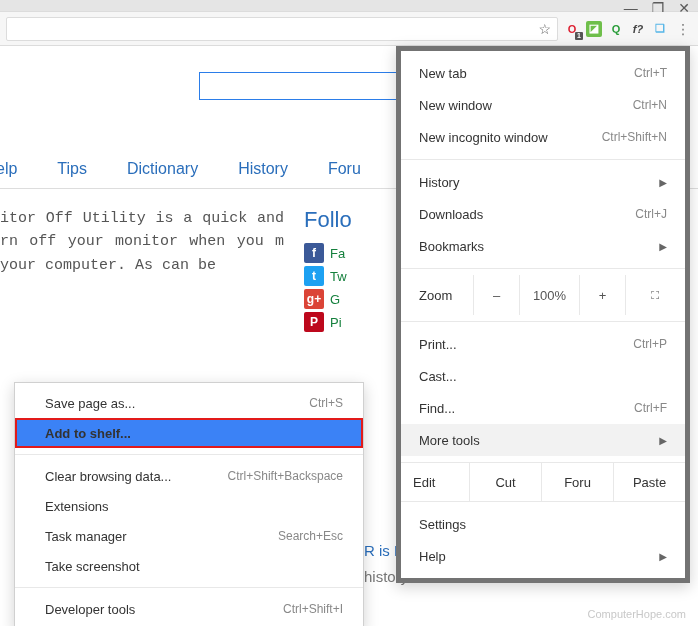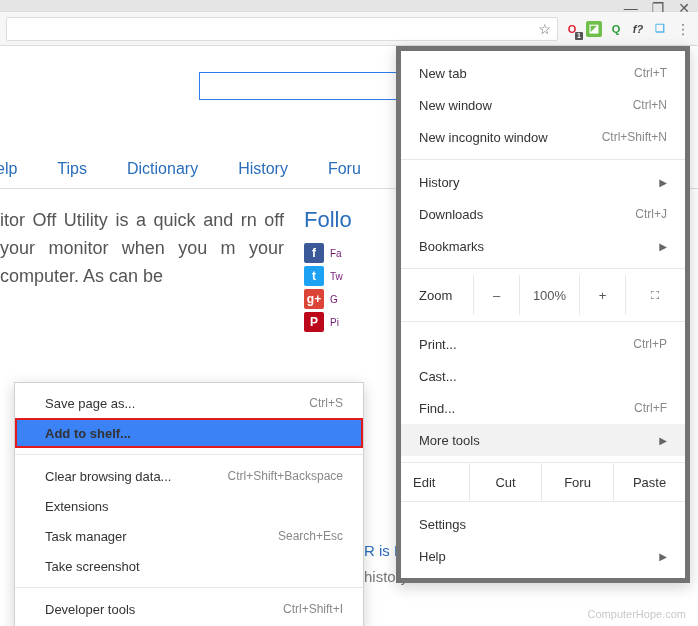--- a/index.html
+++ b/index.html
@@ -16,26 +16,26 @@
   .ext { width: 16px; height: 16px; display: flex; align-items: center; justify-content: center; font-size: 11px; font-weight: bold; border-radius: 2px; position: relative; }
   .ext-badge { position: absolute; bottom: -3px; right: -3px; background: #555; color: #fff; font-size: 7px; width: 8px; height: 8px; border-radius: 1px; display: flex; align-items: center; justify-content: center; }
   .dotmenu { width: 18px; height: 24px; display: flex; align-items: center; justify-content: center; color: #777; font-size: 14px; }
 
   .page-content { background: #fff; padding: 16px 0 0 0; position: relative; }
   .logo-area { text-align: center; height: 70px; }
   .search-bar { width: 300px; height: 28px; border: 1px solid #2b7de9; margin: 10px auto 0 auto; }
   .nav-links { display: flex; gap: 40px; padding: 18px 0 10px 0; border-bottom: 1px solid #ddd; font-size: 16px; }
   .nav-links a { color: #2a6ebb; text-decoration: none; }
   .body-row { display: flex; padding-top: 18px; }
-  .body-text { width: 300px; font-size: 18px; color: #555; text-align: justify; line-height: 1.55; padding-right: 16px; }
+  .body-text { width: 300px; font-size: 15px; color: #555; text-align: justify; line-height: 1.55; padding-right: 16px; font-family: Liberation Mono, monospace; }
   .follow-col { padding-left: 4px; }
   .follow-title { color: #2a6ebb; font-size: 22px; margin-bottom: 10px; text-align: center; }
   .social { display: flex; align-items: center; gap: 6px; margin-bottom: 3px; }
   .social-icon { width: 20px; height: 20px; color: #fff; font-size: 12px; font-weight: bold; display: flex; align-items: center; justify-content: center; border-radius: 2px; }
-  .social a { color: #701a75; font-size: 10px; text-decoration: none; }
+  .social a { color: #15803d; font-size: 13px; text-decoration: none; }
 
   .bottom-links { position: absolute; left: 364px; top: 538px; font-size: 15px; line-height: 1.7; }
   .bottom-links div { color: #2a6ebb; }
   .bottom-links .muted { color: #777; }
 
   
   .main-menu { position: absolute; top: 46px; left: 365px; right: 8px; background: #fff; border: 5px solid #737373; box-shadow: 0 4px 14px rgba(0,0,0,.18); font-size: 13px; color: #333; z-index: 20; margin-left: 31px; }
   .menu-row { display: flex; align-items: center; height: 32px; padding: 0 18px; cursor: default; }
   .menu-row.hover { background: #f2f2f2; }
   .menu-row .label { flex: 1; }

